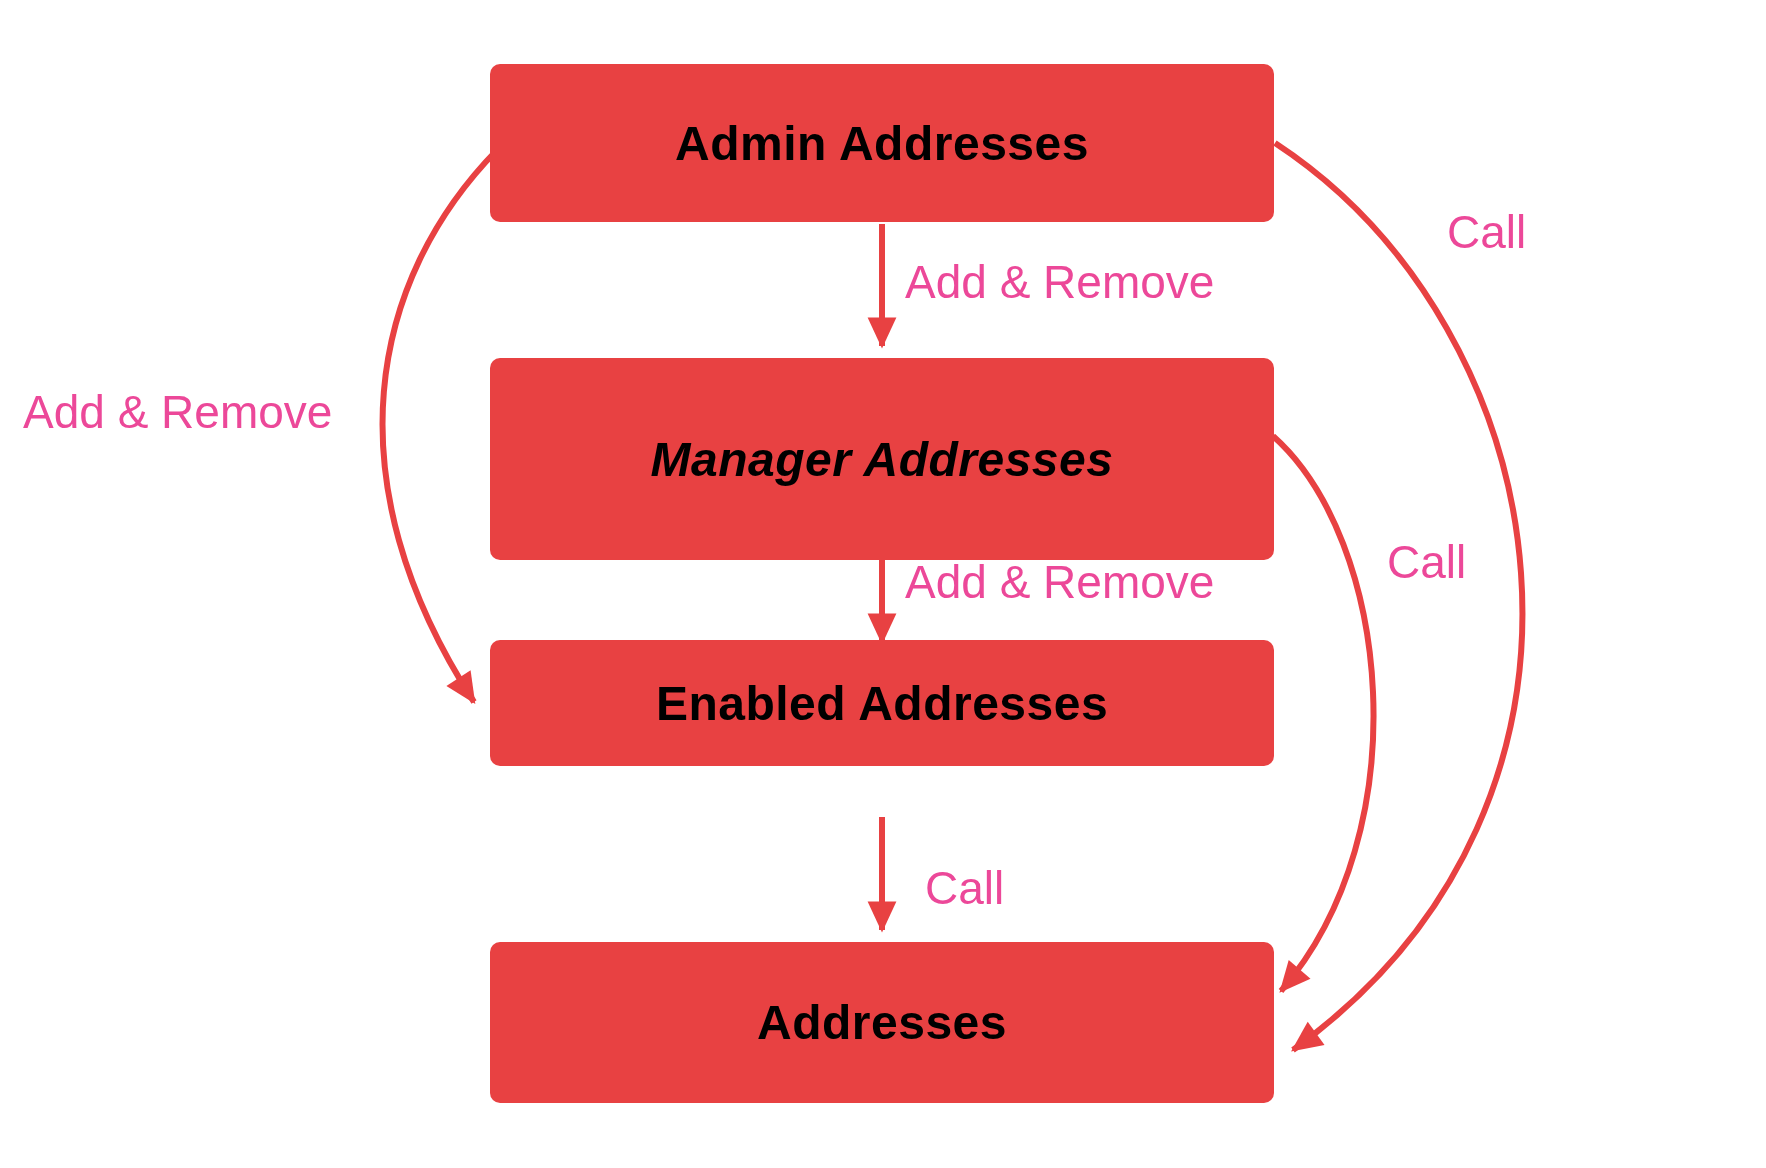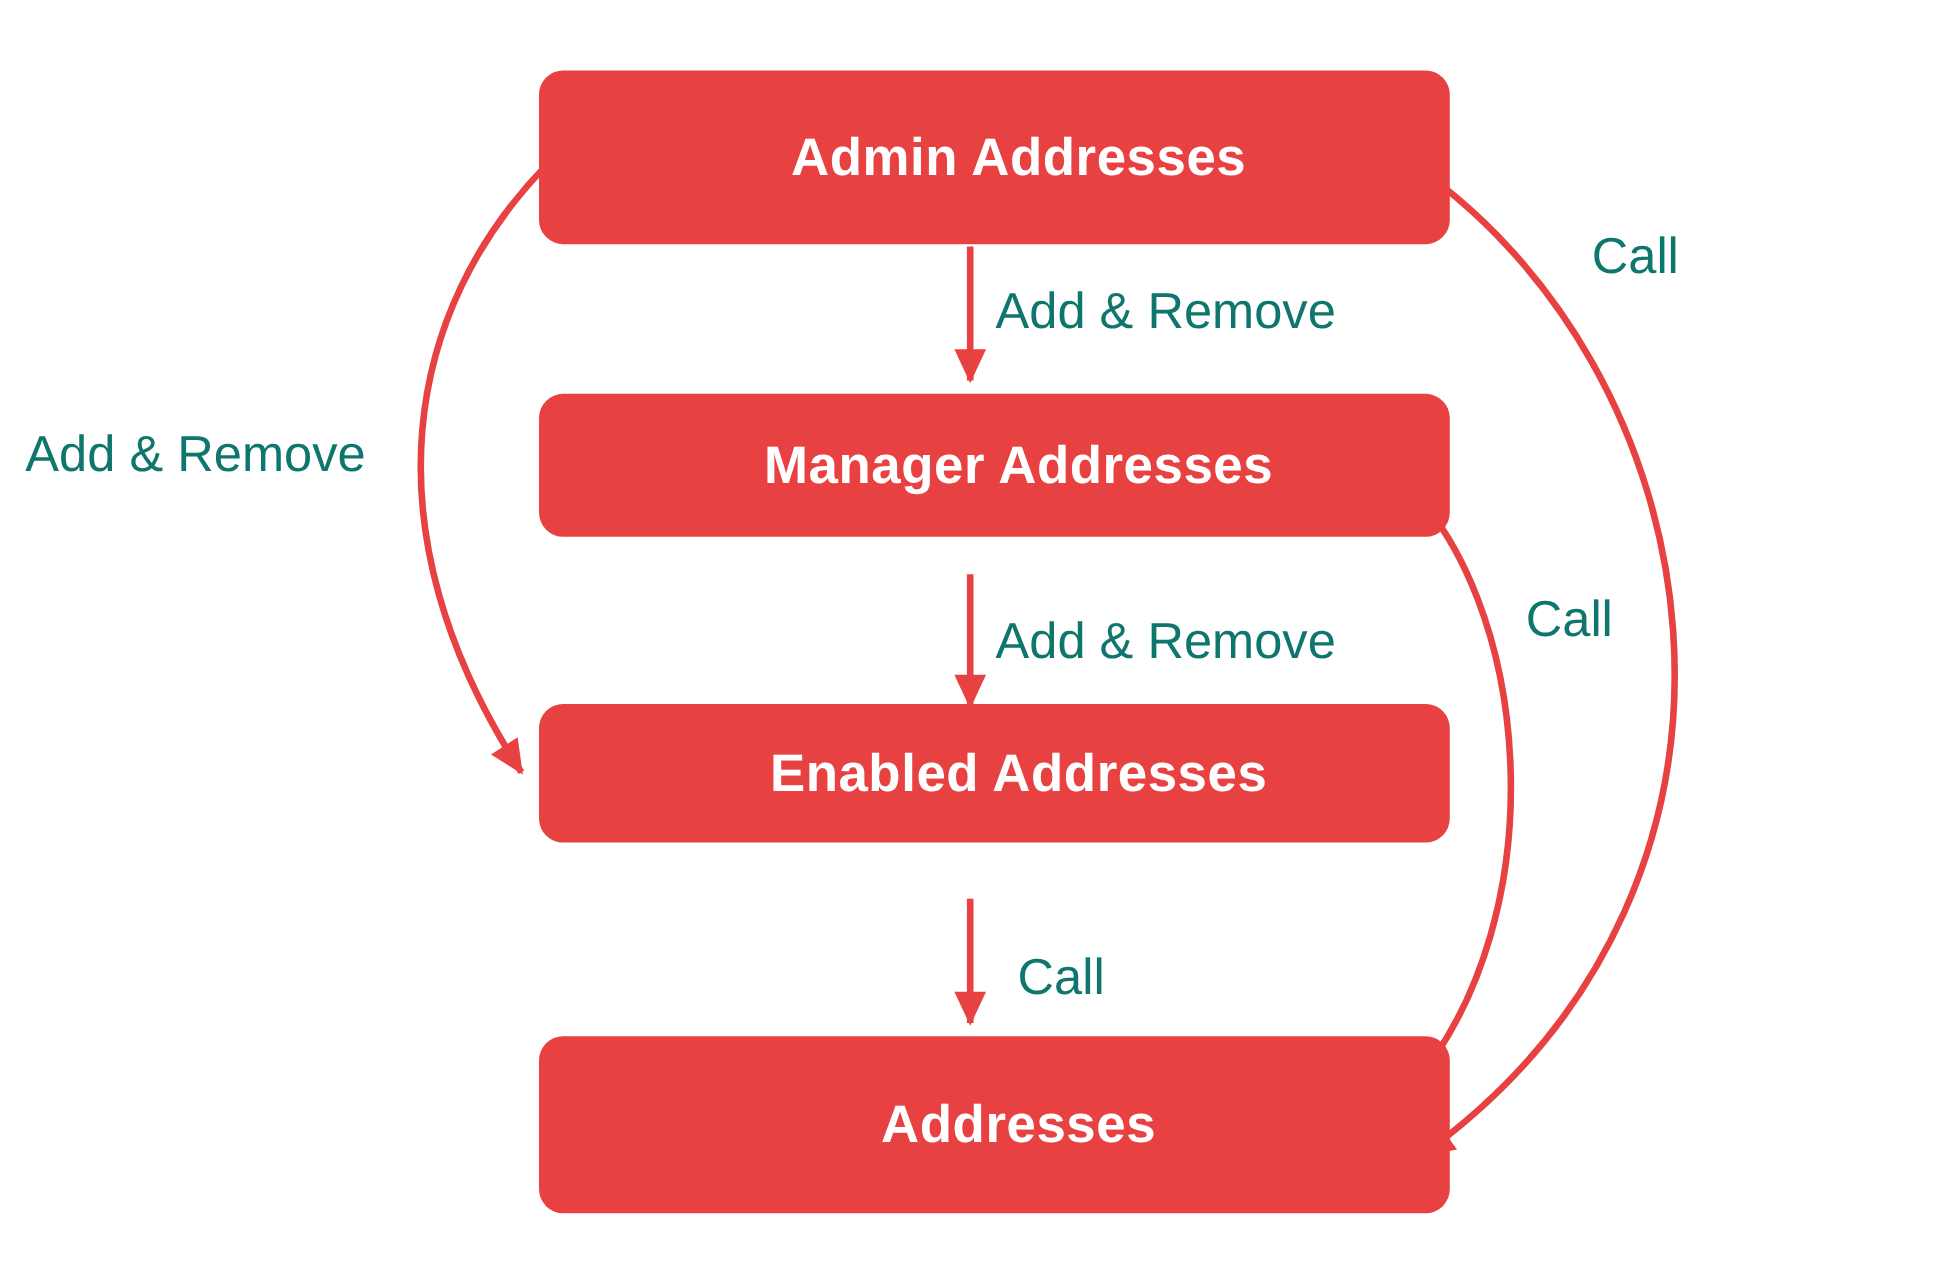--- a/index.html
+++ b/index.html
@@ -20,37 +20,36 @@
     left: 0;
     top: 0;
     width: 1766px;
     height: 1168px;
   }
   .node {
     position: absolute;
     left: 490px;
     width: 784px;
     background: #E84142;
-    border-radius: 22px;
+    border-radius: 10px;
     display: flex;
     align-items: center;
     justify-content: center;
-    color: #ffffff;
+    color: #000000;
     font-size: 48px;
     font-weight: 700;
     letter-spacing: 0.5px;
-    padding-left: 44px;
   }
   .node-admin      { top: 64px;  height: 158px; }
-  .node-manager    { top: 358px; height: 130px; }
+  .node-manager    { top: 358px; height: 202px; font-style: italic; }
   .node-enabled    { top: 640px; height: 126px; }
   .node-precompile { top: 942px; height: 161px; }
   .edge-label {
     position: absolute;
-    color: #0f766e;
+    color: #ec4899;
     font-size: 46px;
     font-weight: 400;
     line-height: 1;
     white-space: nowrap;
   }
   .lbl-add-remove-1   { left: 905px;  top: 259px; }
   .lbl-add-remove-2   { left: 905px;  top: 559px; }
   .lbl-call-vertical  { left: 925px;  top: 865px; }
   .lbl-add-remove-left{ left: 23px;   top: 389px; }
   .lbl-call-outer     { left: 1447px; top: 209px; }

